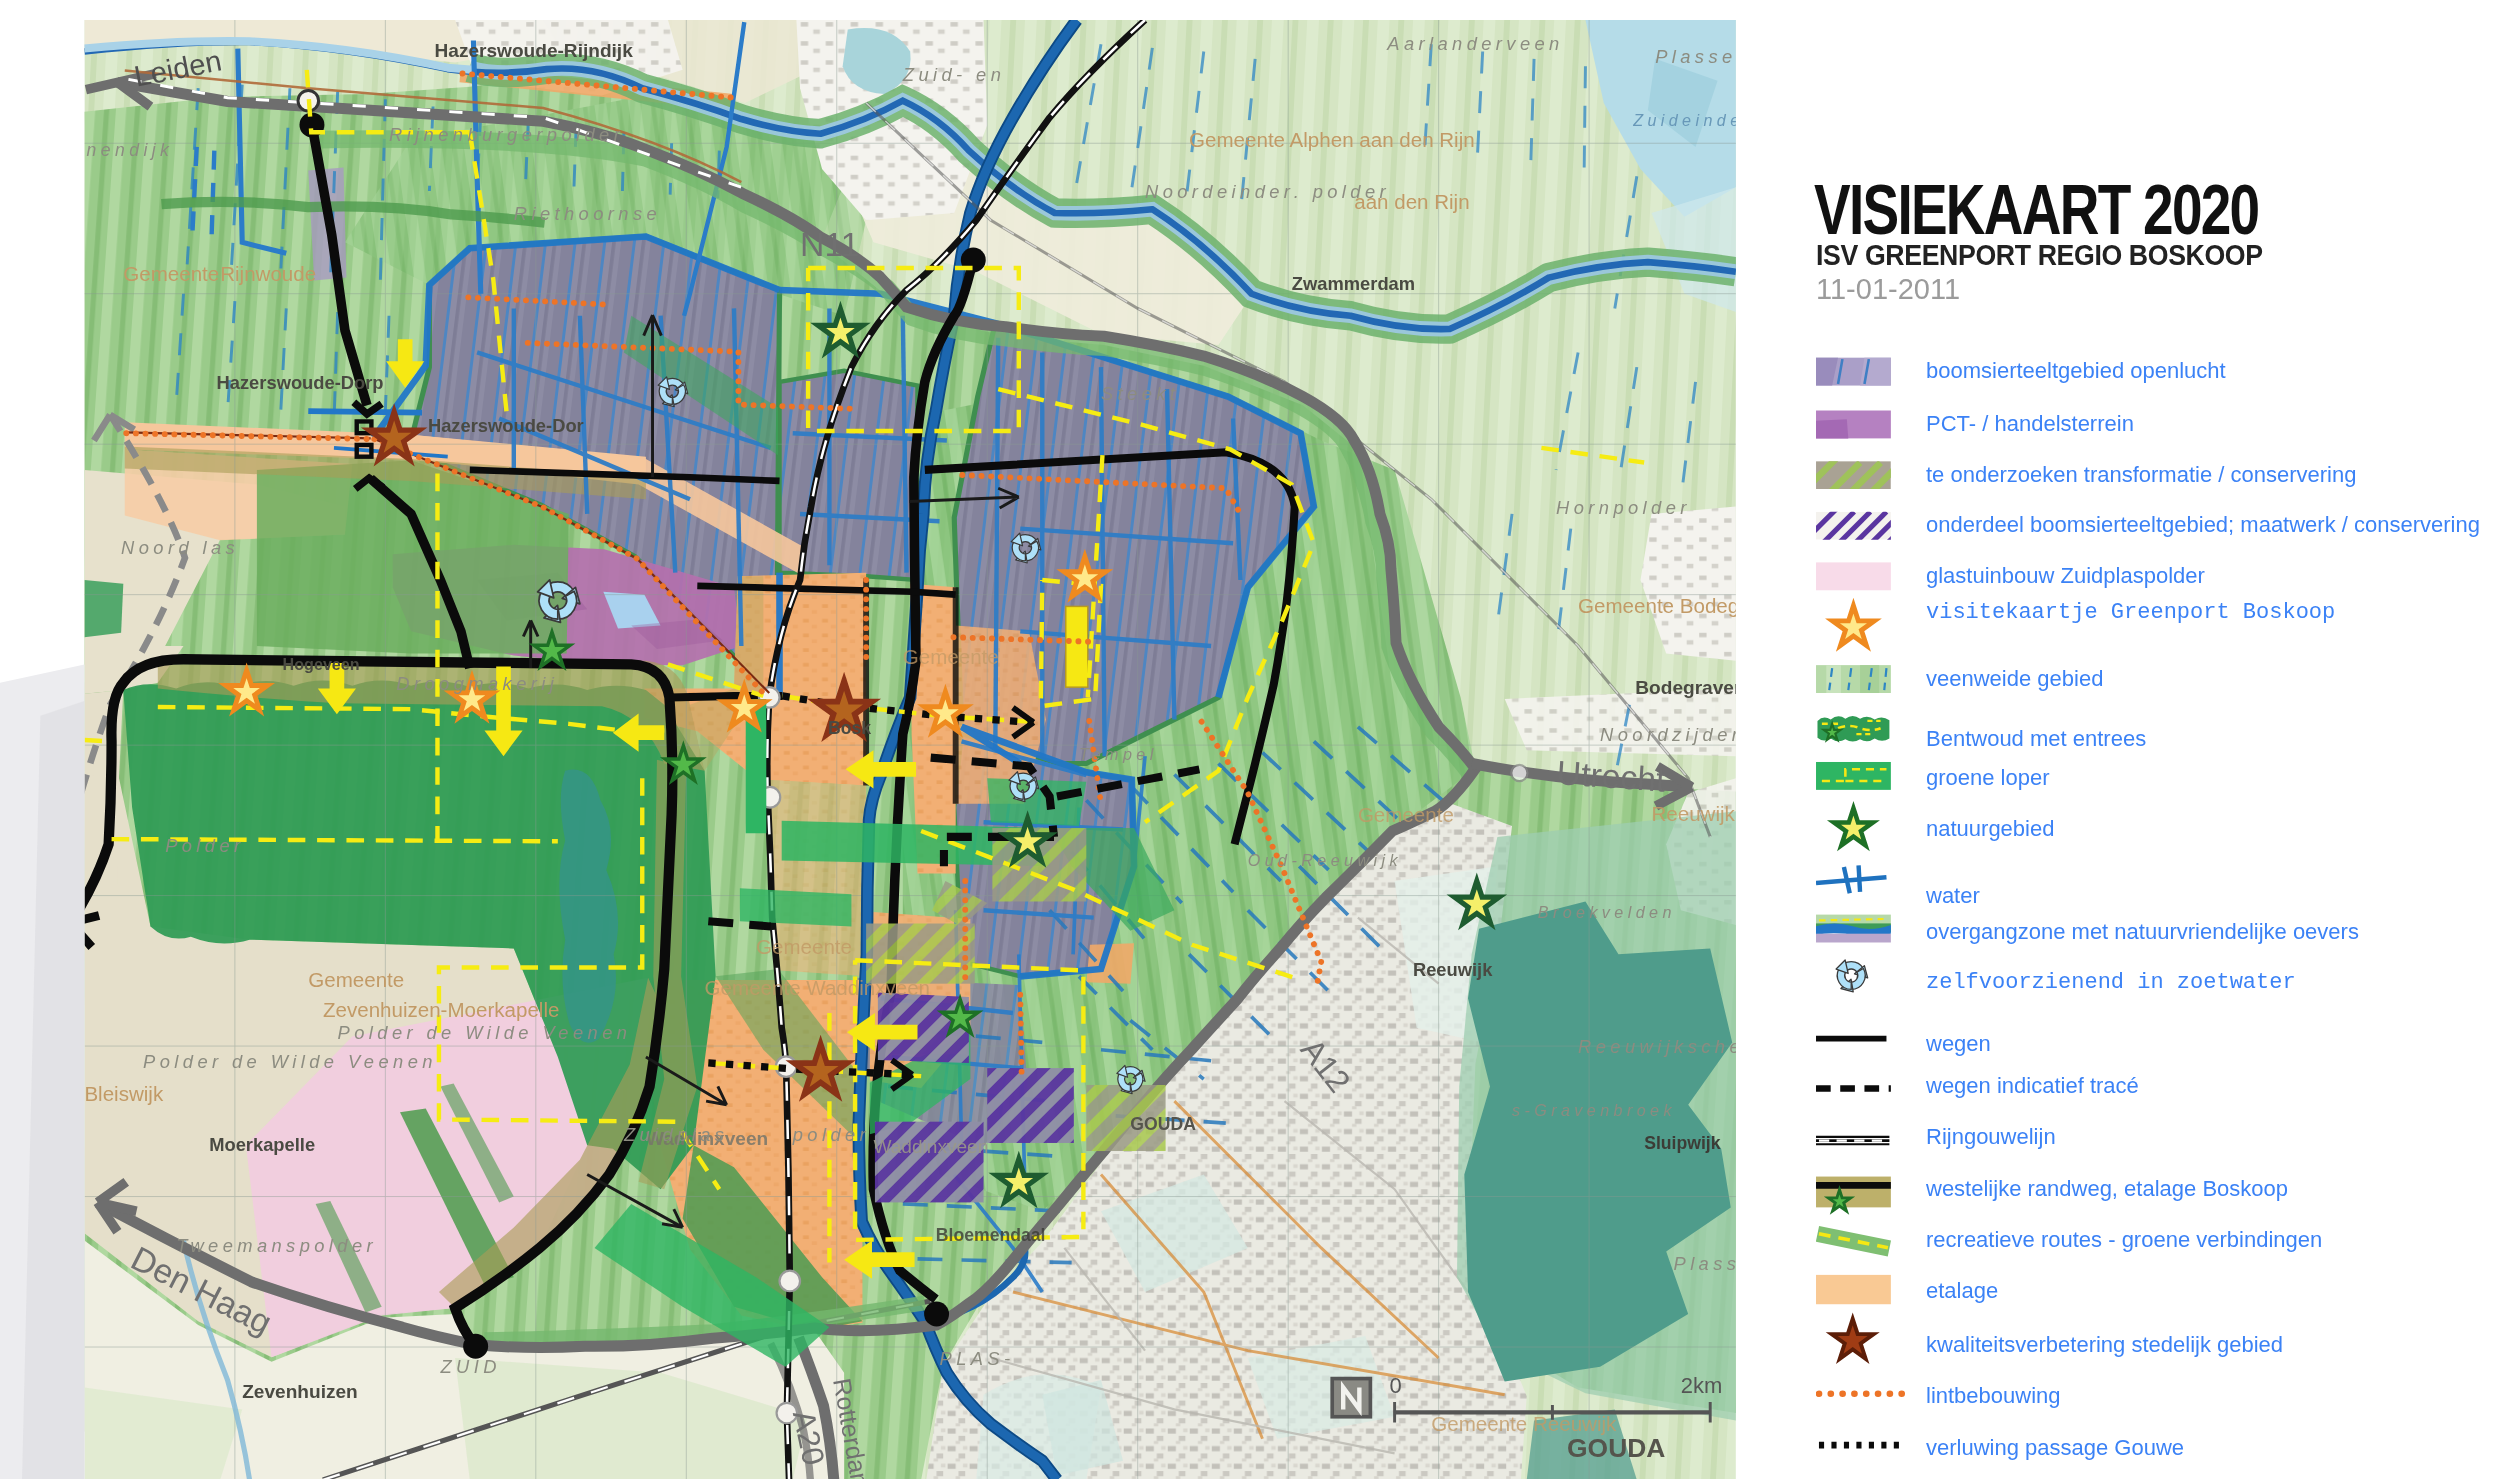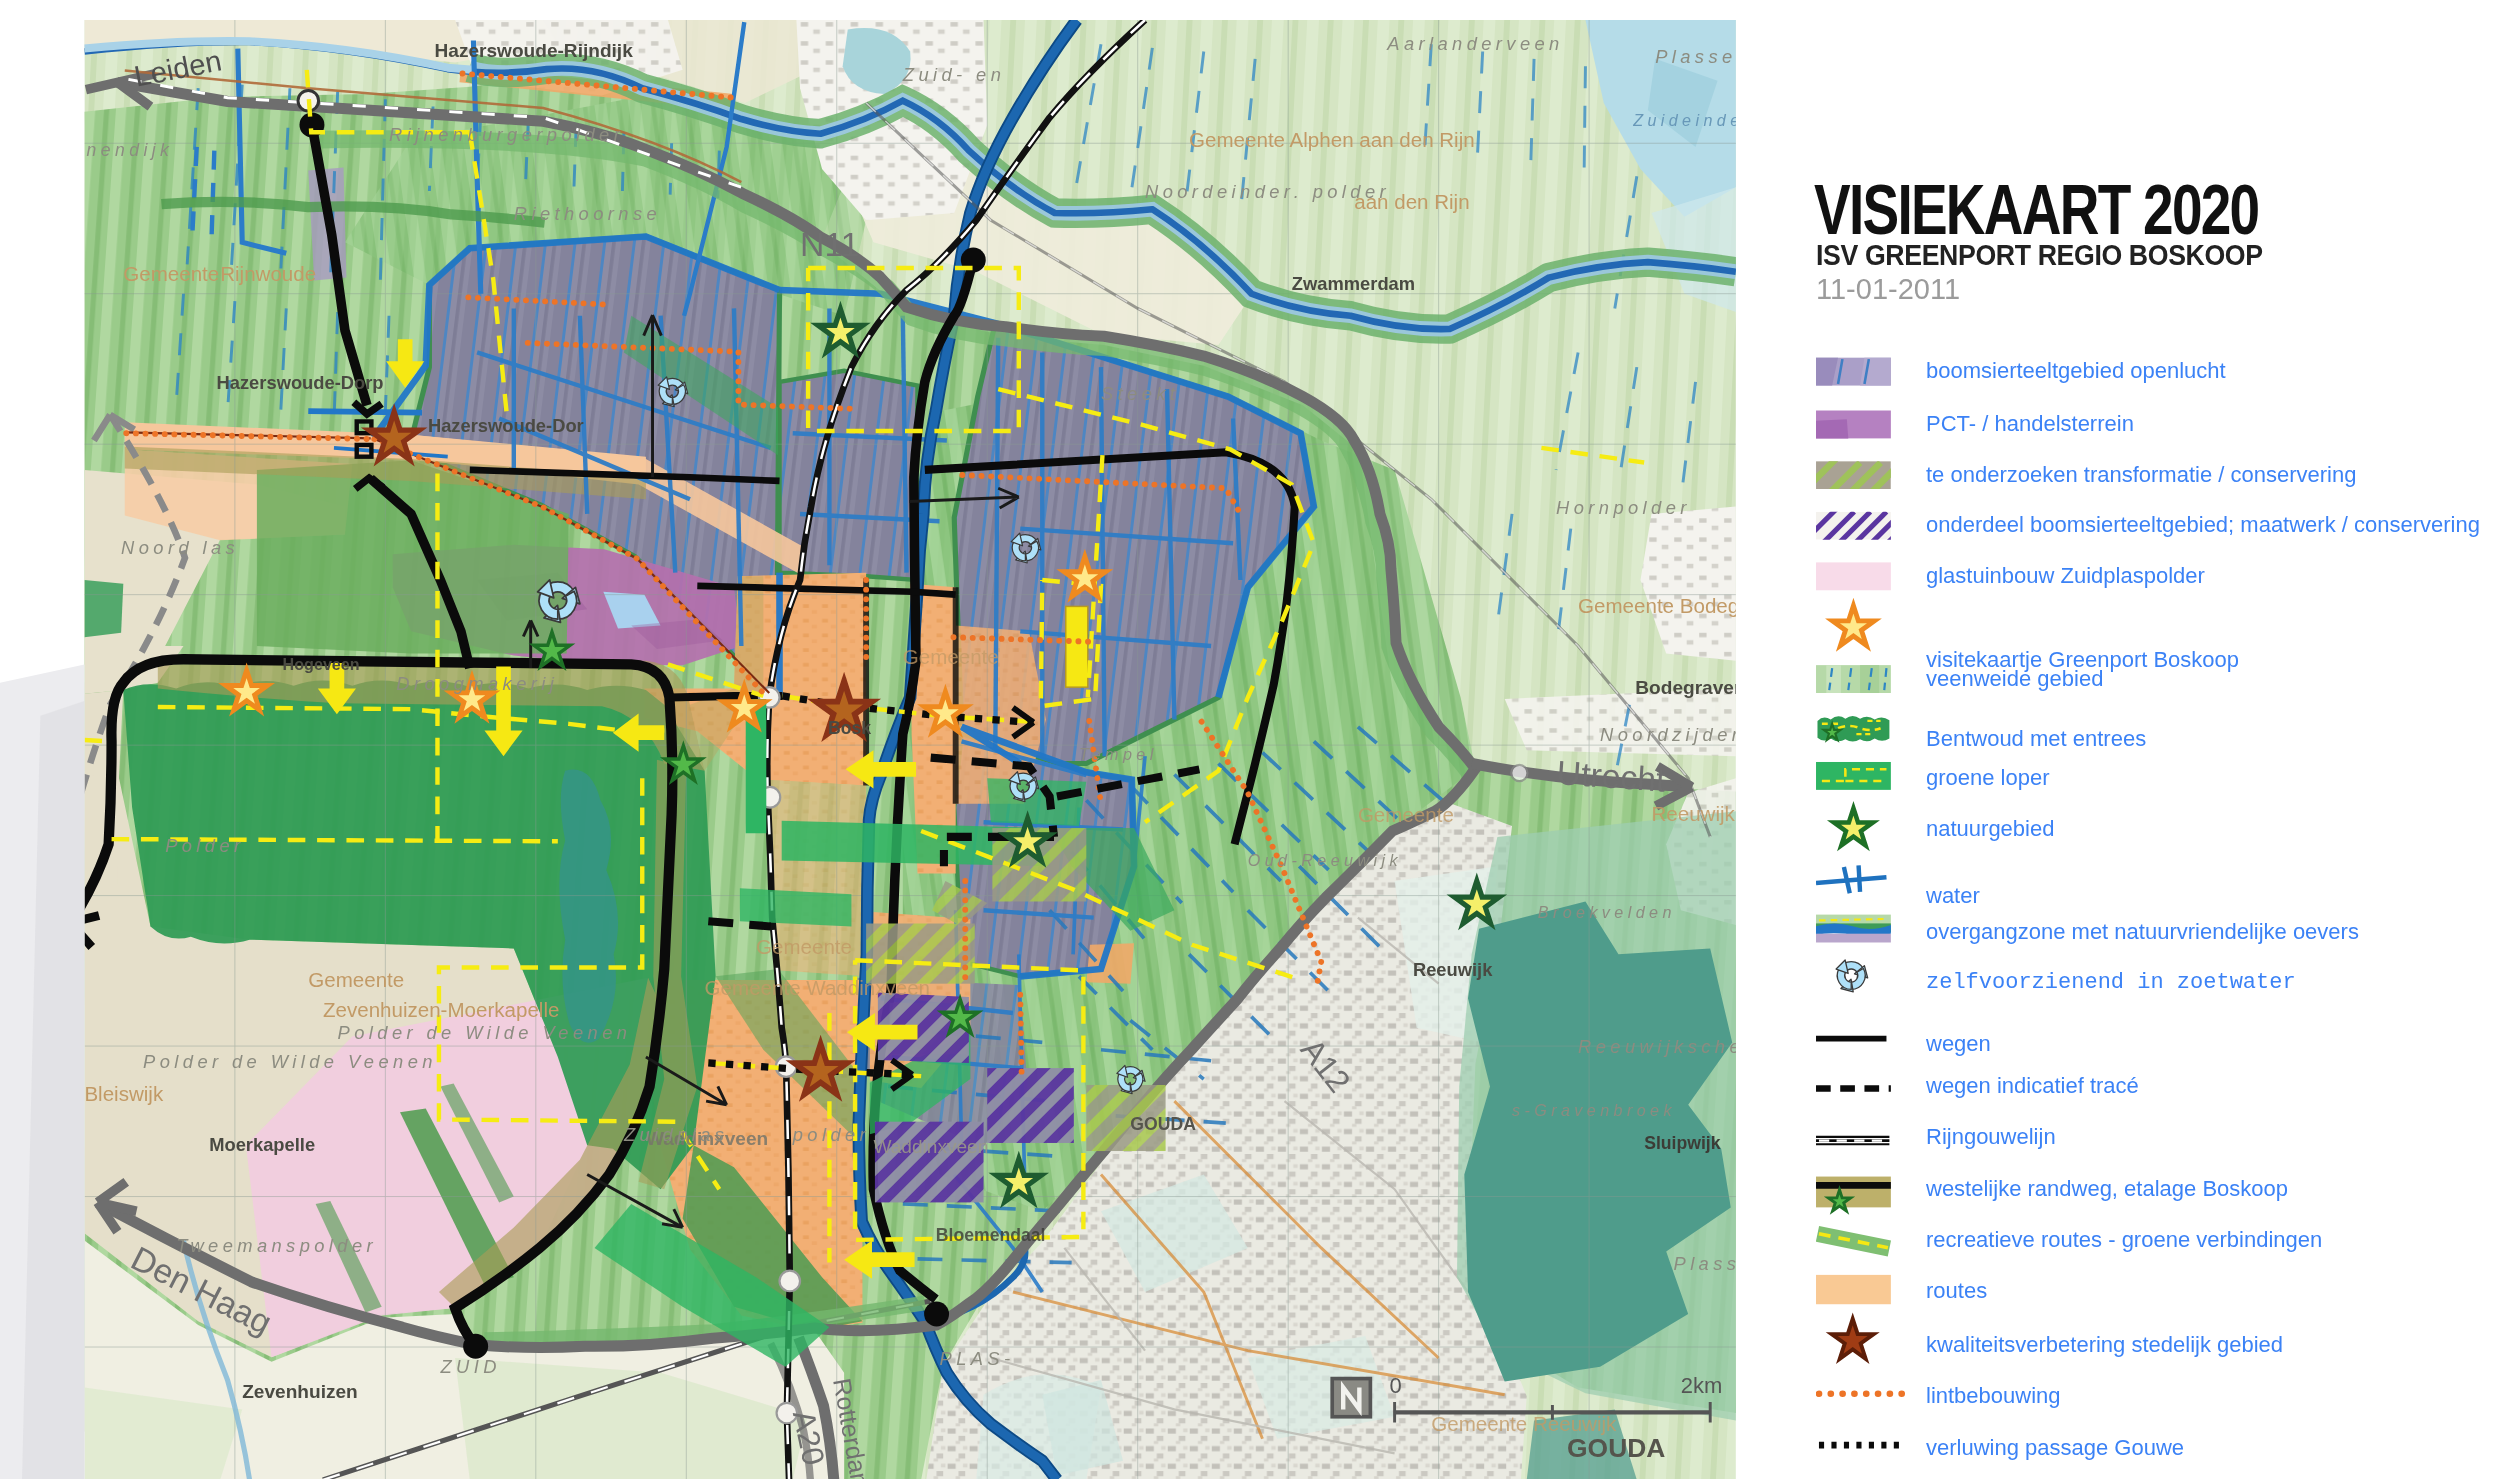--- a/index.html
+++ b/index.html
@@ -771,30 +771,30 @@
 
   <path d="M4,1502 L118,1502" stroke="#0b0b0b" stroke-width="9" stroke-dasharray="7 10" fill="none"></path>
 </svg>
 </div>
 
 <div class="li" style="top:358px;">boomsierteeltgebied openlucht</div>
 <div class="li" style="top:411px;">PCT- / handelsterrein</div>
 <div class="li" style="top:462px;">te onderzoeken transformatie / conservering</div>
 <div class="li" style="top:512px;">onderdeel boomsierteeltgebied; maatwerk / conservering</div>
 <div class="li" style="top:563px;">glastuinbouw Zuidplaspolder</div>
-<div class="li" style="top:647px;">visitekaartje Greenport Boskoop</div>
+<div class="li" style="top:600px;font-family:Liberation Mono, monospace;">visitekaartje Greenport Boskoop</div>
 <div class="li" style="top:666px;">veenweide gebied</div>
 <div class="li" style="top:726px;">Bentwoud met entrees</div>
 <div class="li" style="top:765px;">groene loper</div>
 <div class="li" style="top:816px;">natuurgebied</div>
 <div class="li" style="top:867px;margin-top:16px;">water</div>
 <div class="li" style="top:919px;">overgangzone met natuurvriendelijke oevers</div>
 <div class="li" style="top:970px;font-family:Liberation Mono, monospace;">zelfvoorzienend in zoetwater</div>
 <div class="li" style="top:1031px;text-align:right;">wegen</div>
 <div class="li" style="top:1073px;text-align:center;">wegen indicatief tracé</div>
 <div class="li" style="top:1124px;">Rijngouwelijn</div>
 <div class="li" style="top:1176px;">westelijke randweg, etalage Boskoop</div>
 <div class="li" style="top:1227px;">recreatieve routes - groene verbindingen</div>
-<div class="li" style="top:1278px;">routes</div>
+<div class="li" style="top:1278px;">etalage</div>
 <div class="li" style="top:1332px;">kwaliteitsverbetering stedelijk gebied</div>
 <div class="li" style="top:1383px;">lintbebouwing</div>
 <div class="li" style="top:1435px;">verluwing passage Gouwe</div>
 
 
 </body></html>

